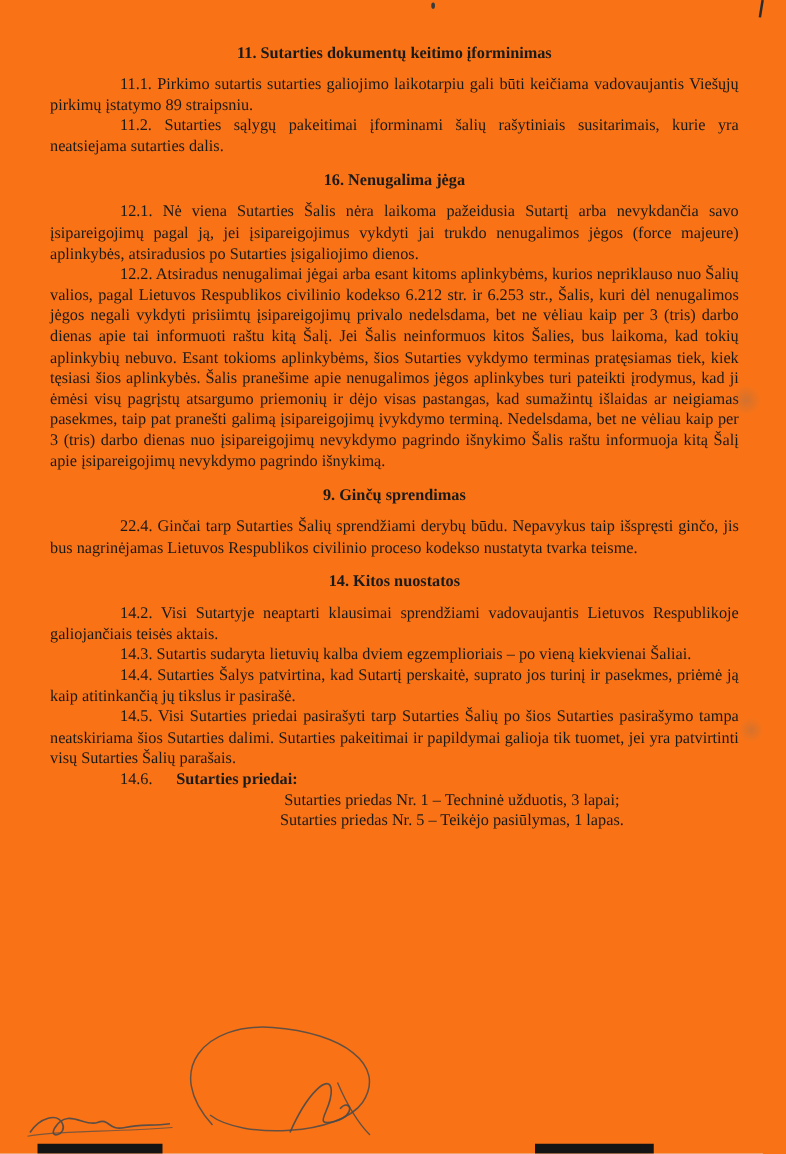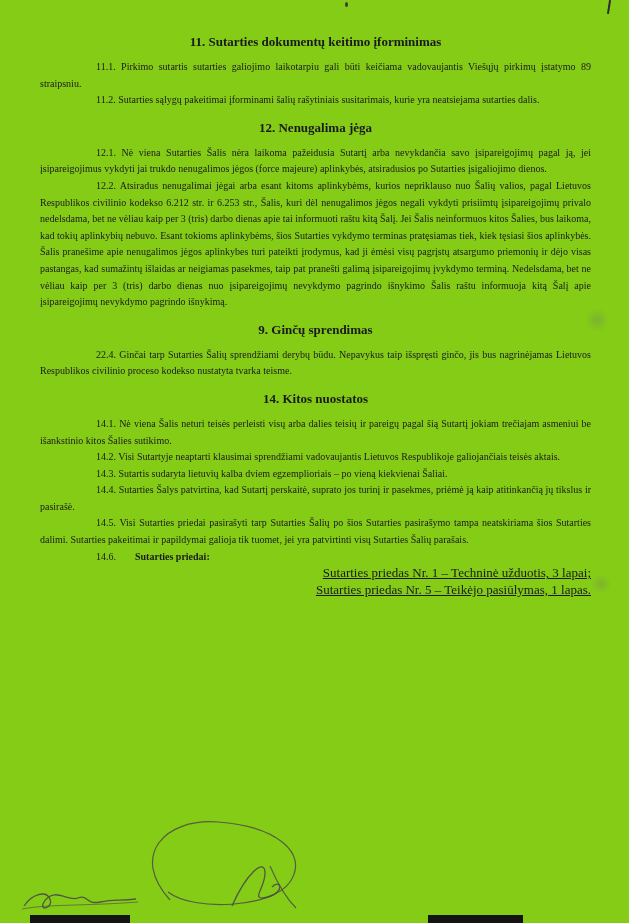--- a/index.html
+++ b/index.html
@@ -5,56 +5,55 @@
   html, body {
     margin: 0;
     padding: 0;
     background: #e8e8e8;
   }
   .page {
     position: relative;
     width: 629px;
     height: 923px;
     margin: 0 auto;
-    background: #84cc16;
+    background: #f97316;
     overflow: hidden;
     font-family: "Liberation Serif", "DejaVu Serif", serif;
     color: #1a1a1a;
     box-sizing: border-box;
     padding: 34px 38px 0 40px;
   }
   .heading {
     font-size: 13px;
     font-weight: bold;
     text-align: center;
     margin: 11px 0 9px 0;
   }
   .heading.first {
     margin-top: 0;
   }
   .para {
-    font-size: 10px;
+    font-size: 13px;
     line-height: 16.6px;
     text-align: justify;
     text-indent: 56px;
     margin: 0;
   }
   .para .num {
     margin-right: 19px;
   }
   .bold {
     font-weight: bold;
   }
   .annex {
     font-size: 13px;
     line-height: 16.6px;
-    text-align: right;
+    text-align: center;
     margin: 0 0 0 92px;
     text-indent: 0;
-    text-decoration: underline;
   }
   .signature-block {
     position: absolute;
     left: 18px;
     top: 808px;
     width: 330px;
     height: 110px;
   }
   .redaction-bar {
     position: absolute;
@@ -93,29 +92,28 @@
 
   <div class="artifact speck-top-center"></div>
   <div class="artifact mark-top-right"></div>
   <div class="artifact smudge-1"></div>
   <div class="artifact smudge-2"></div>
 
   <h3 class="heading first">11. Sutarties dokumentų keitimo įforminimas</h3>
   <p class="para">11.1. Pirkimo sutartis sutarties galiojimo laikotarpiu gali būti keičiama vadovaujantis Viešųjų pirkimų įstatymo 89 straipsniu.</p>
   <p class="para">11.2. Sutarties sąlygų pakeitimai įforminami šalių rašytiniais susitarimais, kurie yra neatsiejama sutarties dalis.</p>
 
-  <h3 class="heading">12. Nenugalima jėga</h3>
+  <h3 class="heading">16. Nenugalima jėga</h3>
   <p class="para">12.1. Nė viena Sutarties Šalis nėra laikoma pažeidusia Sutartį arba nevykdančia savo įsipareigojimų pagal ją, jei įsipareigojimus vykdyti jai trukdo nenugalimos jėgos (force majeure) aplinkybės, atsiradusios po Sutarties įsigaliojimo dienos.</p>
   <p class="para">12.2. Atsiradus nenugalimai jėgai arba esant kitoms aplinkybėms, kurios nepriklauso nuo Šalių valios, pagal Lietuvos Respublikos civilinio kodekso 6.212 str. ir 6.253 str., Šalis, kuri dėl nenugalimos jėgos negali vykdyti prisiimtų įsipareigojimų privalo nedelsdama, bet ne vėliau kaip per 3 (tris) darbo dienas apie tai informuoti raštu kitą Šalį. Jei Šalis neinformuos kitos Šalies, bus laikoma, kad tokių aplinkybių nebuvo. Esant tokioms aplinkybėms, šios Sutarties vykdymo terminas pratęsiamas tiek, kiek tęsiasi šios aplinkybės. Šalis pranešime apie nenugalimos jėgos aplinkybes turi pateikti įrodymus, kad ji ėmėsi visų pagrįstų atsargumo priemonių ir dėjo visas pastangas, kad sumažintų išlaidas ar neigiamas pasekmes, taip pat pranešti galimą įsipareigojimų įvykdymo terminą. Nedelsdama, bet ne vėliau kaip per 3 (tris) darbo dienas nuo įsipareigojimų nevykdymo pagrindo išnykimo Šalis raštu informuoja kitą Šalį apie įsipareigojimų nevykdymo pagrindo išnykimą.</p>
 
   <h3 class="heading">9. Ginčų sprendimas</h3>
   <p class="para">22.4. Ginčai tarp Sutarties Šalių sprendžiami derybų būdu. Nepavykus taip išspręsti ginčo, jis bus nagrinėjamas Lietuvos Respublikos civilinio proceso kodekso nustatyta tvarka teisme.</p>
 
   <h3 class="heading">14. Kitos nuostatos</h3>
-  <p class="para">14.1. Nė viena Šalis neturi teisės perleisti visų arba dalies teisių ir pareigų pagal šią Sutartį jokiam trečiajam asmeniui be išankstinio kitos Šalies sutikimo.</p>
   <p class="para">14.2. Visi Sutartyje neaptarti klausimai sprendžiami vadovaujantis Lietuvos Respublikoje galiojančiais teisės aktais.</p>
   <p class="para">14.3. Sutartis sudaryta lietuvių kalba dviem egzemplioriais – po vieną kiekvienai Šaliai.</p>
   <p class="para">14.4. Sutarties Šalys patvirtina, kad Sutartį perskaitė, suprato jos turinį ir pasekmes, priėmė ją kaip atitinkančią jų tikslus ir pasirašė.</p>
   <p class="para">14.5. Visi Sutarties priedai pasirašyti tarp Sutarties Šalių po šios Sutarties pasirašymo tampa neatskiriama šios Sutarties dalimi. Sutarties pakeitimai ir papildymai galioja tik tuomet, jei yra patvirtinti visų Sutarties Šalių parašais.</p>
   <p class="para">
     <span class="num">14.6.</span><span class="bold">Sutarties priedai:</span>
   </p>
   <p class="annex">Sutarties priedas Nr. 1 – Techninė užduotis, 3 lapai;</p>
   <p class="annex">Sutarties priedas Nr. 5 – Teikėjo pasiūlymas, 1 lapas.</p>
 

